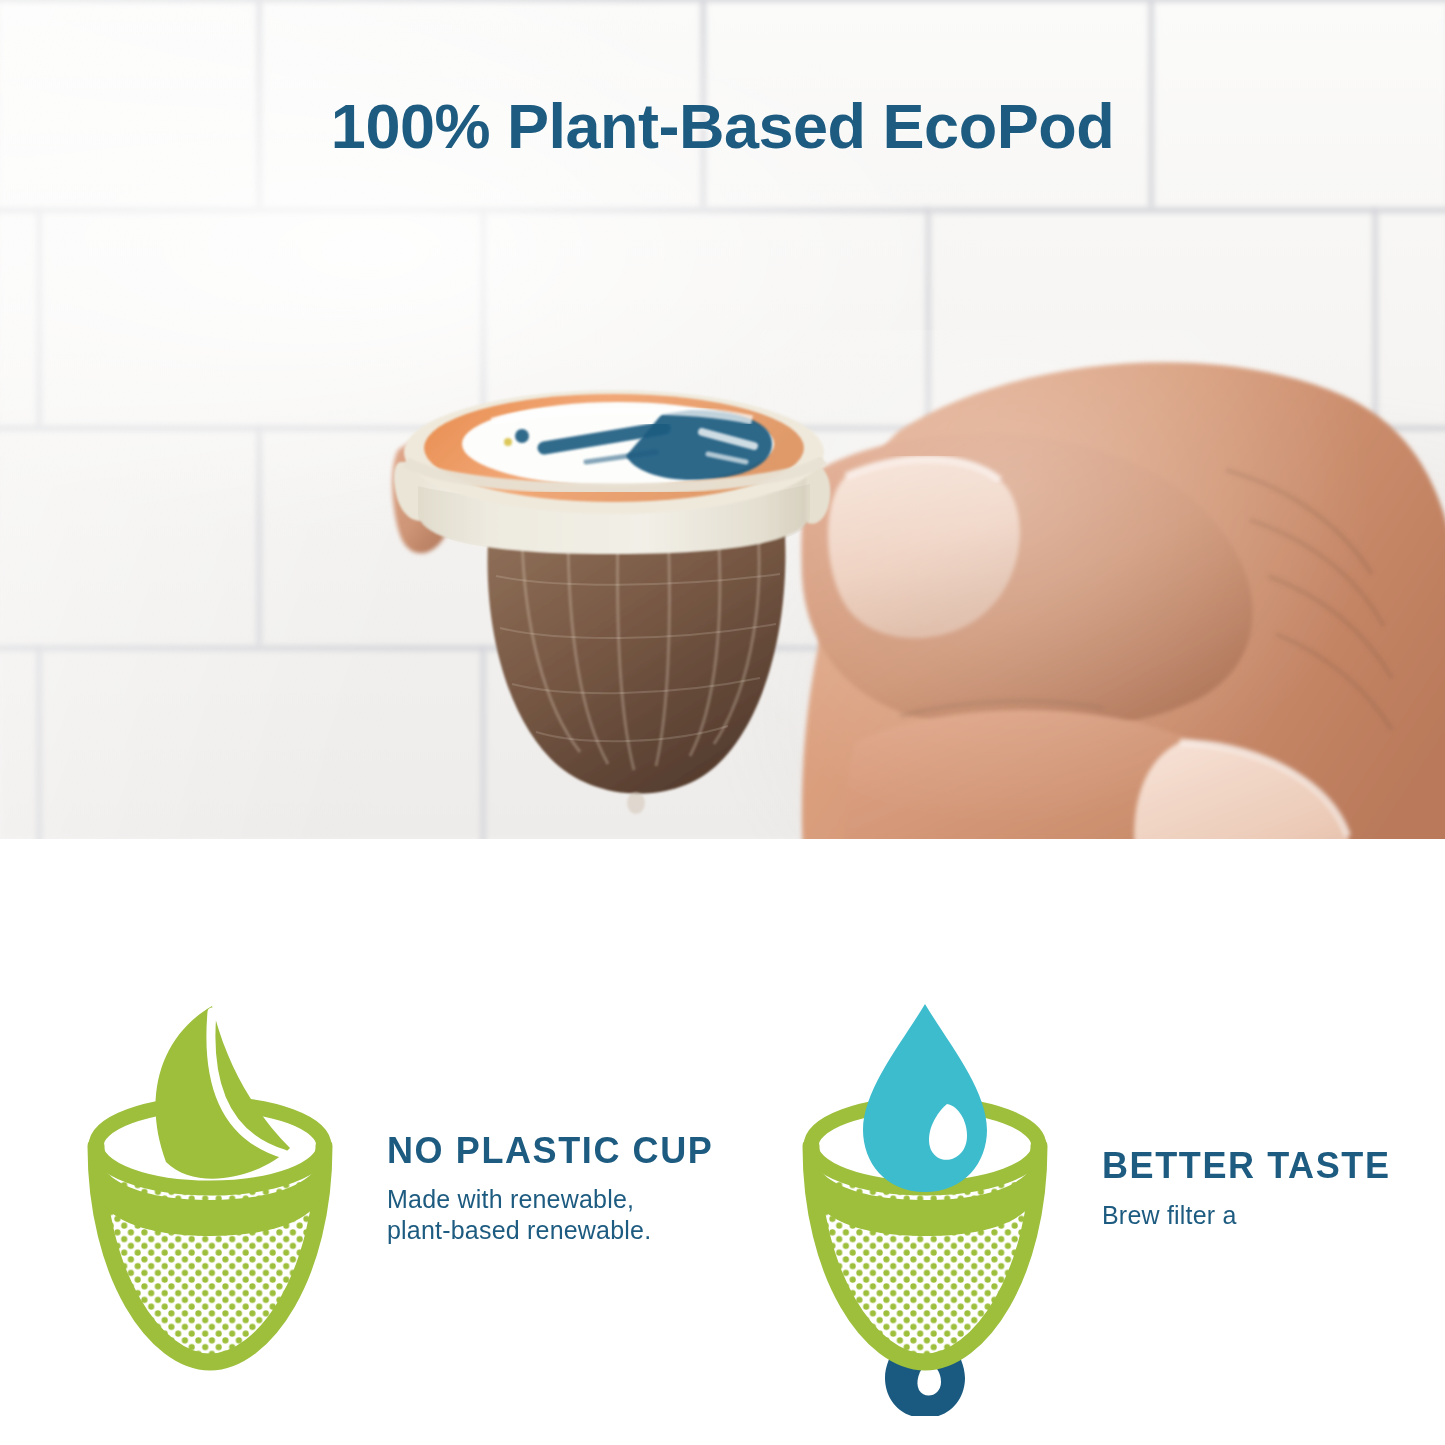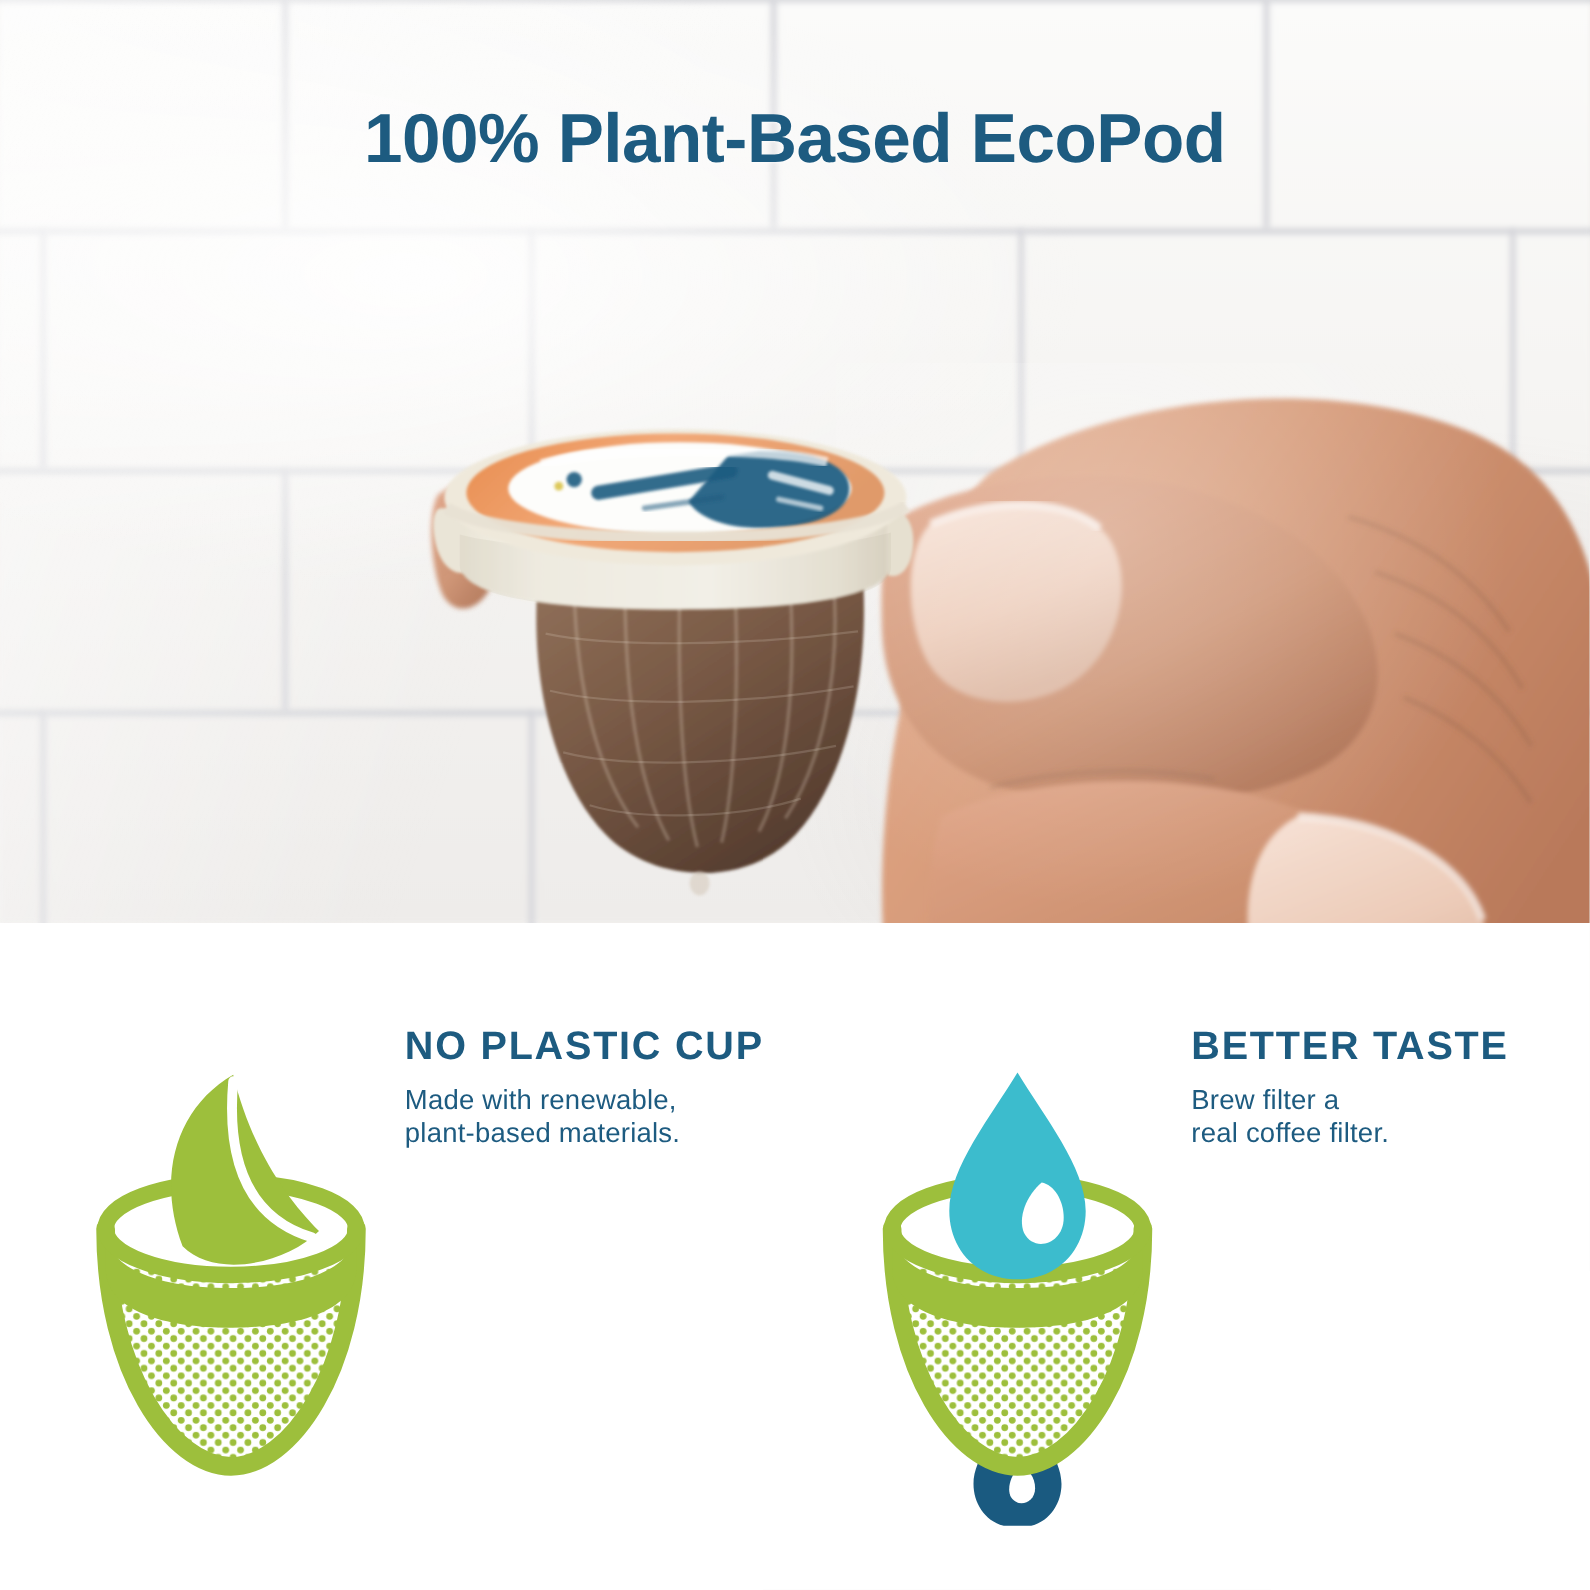--- a/index.html
+++ b/index.html
@@ -89,21 +89,22 @@
     position:absolute;
     left:0; top:957px;
     width:1445px; height:488px;
     background:#ffffff;
   }
 
   .feature {
     position:absolute;
     top:0; height:488px;
     display:flex;
-    align-items:flex-start;
+    align-items:center;
+    gap:19px;
   }
   .feature-left  { left:60px;  width:700px; }
   .feature-right { left:775px; width:670px; }
 
   .feature-icon {
     flex:0 0 auto;
     width:300px; height:430px;
     position:relative;
   }
   .feature-icon svg { display:block; width:100%; height:100%; }
@@ -392,21 +393,21 @@
                    C 200 192, 136 206, 106 176 Z" fill="#9dbf3c"></path>
 
           <path d="M 152 26 C 146 96, 164 150, 224 168" fill="none" stroke="#ffffff" stroke-width="9" stroke-linecap="round"></path>
         </svg>
       </div>
 
       <div class="feature-text">
         <div class="feature-title">NO PLASTIC CUP</div>
         <div class="feature-body">
           <span>Made with renewable,</span>
-          <span>plant-based materials.</span>
+          <span>plant-based renewable.</span>
         </div>
       </div>
     </div>
 
     <div class="feature feature-right">
 
       <div class="feature-icon">
         <svg viewBox="0 0 300 430">
           <defs>
             <pattern id="dots2" width="13.5" height="13.5" patternUnits="userSpaceOnUse">
@@ -461,19 +462,18 @@
                      C 165 182, 192 174, 192 150
                      C 192 134, 183 120, 172 118 Z" fill="#ffffff"></path>
           </g>
         </svg>
       </div>
 
       <div class="feature-text">
         <div class="feature-title">BETTER TASTE</div>
         <div class="feature-body">
           <span>Brew filter a</span>
-          <span>real coffee filter.</span>
         </div>
       </div>
     </div>
 
   </div>
 </div>
 
 </body></html>

